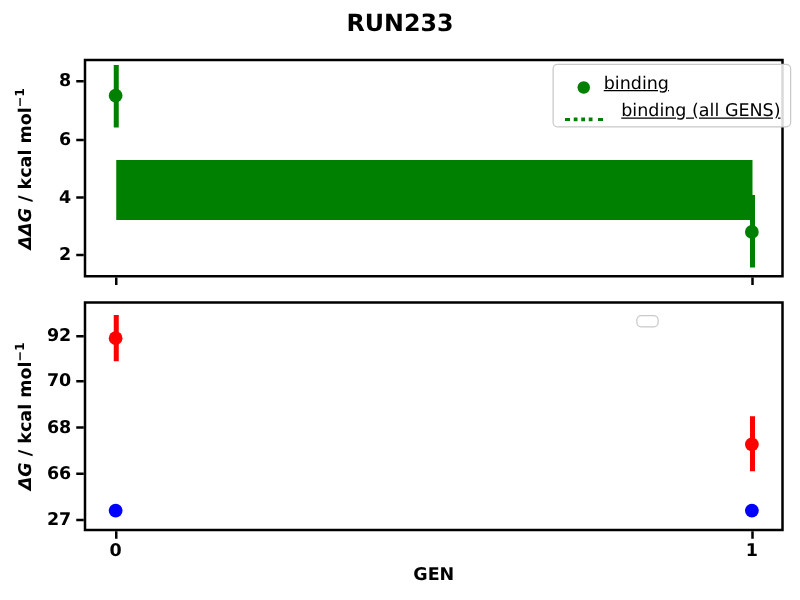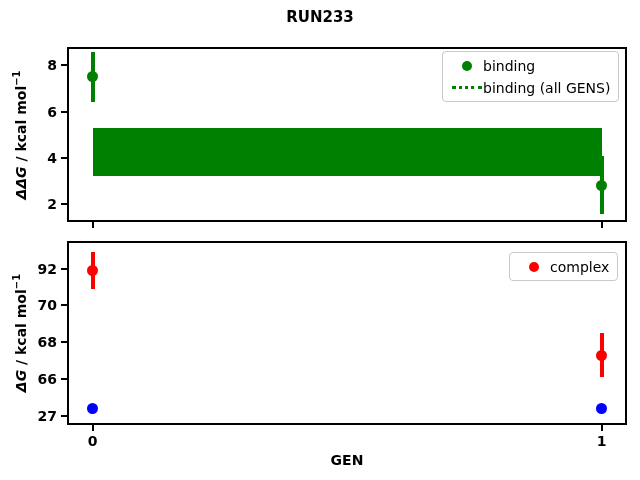--- a/index.html
+++ b/index.html
@@ -9,21 +9,21 @@
     height: 480px;
     background: #ffffff;
     font-family: "DejaVu Sans", "Liberation Sans", sans-serif;
     color: #000000;
     overflow: hidden;
   }
   .abs { position: absolute; }
   .fig-title {
     left: 0; right: 0; top: 8px;
     text-align: center;
-    font-size: 15px;
+    font-size: 19px;
     font-weight: bold;
   }
   .axes-layer { left: 0; top: 0; width: 640px; height: 480px; }
   .plot-frame { border: 2px solid #000000; box-sizing: border-box; background: transparent; }
   .tick { background: #000000; }
   .tick-label {
     font-size: 14px;
     font-weight: bold;
     line-height: 16px;
     white-space: nowrap;
@@ -43,21 +43,21 @@
   .legend {
     border: 1px solid #c9c9c9;
     border-radius: 4px;
     background: rgba(255,255,255,0.85);
     padding: 4px 8px;
     display: flex;
     flex-direction: column;
     gap: 3px;
     box-sizing: border-box;
   }
-  .legend-row { display: flex; align-items: center; height: 19px; }
+  .legend-row { display: flex; align-items: flex-end; height: 19px; text-decoration: underline; }
   .legend-glyph-box {
     width: 32px;
     display: flex;
     align-items: center;
     justify-content: center;
     flex: 0 0 32px;
   }
   .legend-dot { width: 10px; height: 10px; border-radius: 50%; }
   .legend-dotted-line { width: 30px; height: 0; border-top: 3px dotted; }
   .legend-label { font-size: 14px; font-weight: normal; white-space: nowrap; }
@@ -85,21 +85,21 @@
       <div class="marker abs" style="left: 87px; top: 71.4px; background: rgb(0, 128, 0);"></div>
       <div class="marker abs" style="left: 596px; top: 179.7px; background: rgb(0, 128, 0);"></div>
       <div class="axis-label abs" style="left: -89px; top: 124.5px; width: 220px; height: 20px; transform: rotate(-90deg);"><i style="font-style: italic;">ΔΔG</i><span> / kcal mol</span><sup>−1</sup></div>
       <div class="legend abs" style="left: 442px; top: 51px;">
         <span class="legend-row" style="display: flex;">
           <span class="legend-glyph-box" style="display: flex;">
             <span class="legend-dot" style="background: rgb(0, 128, 0); display: inline-block;"></span>
           </span>
           <span class="legend-label">binding</span>
         </span>
-        <span class="legend-row" style="display: flex;">
+        <span class="legend-row" style="display: flex; gap: 14px;">
           <span class="legend-glyph-box" style="display: flex;">
             <span class="legend-dotted-line" style="border-top-color: rgb(0, 128, 0); display: inline-block;"></span>
           </span>
           <span class="legend-label">binding (all GENS)</span>
         </span>
       </div>
     </div>
   <div id="ax1" class="abs axes-layer">
       <div class="plot-frame abs" style="left: 67px; top: 241px; width: 560px; height: 184px;"></div>
       <div class="tick abs" style="left: 61px; top: 414.8px; width: 6px; height: 2px;"></div>
@@ -118,21 +118,15 @@
       <div class="tick-label x-tick-label abs" style="left: 581.5px; top: 433px; width: 40px;">1</div>
       <div class="err-bar abs" style="left: 90.5px; top: 252px; height: 36.8px; background: rgb(255, 0, 0);"></div>
       <div class="err-bar abs" style="left: 599.5px; top: 333px; height: 44.2px; background: rgb(255, 0, 0);"></div>
       <div class="marker abs" style="left: 87px; top: 402.9px; background: rgb(0, 0, 255);"></div>
       <div class="marker abs" style="left: 596px; top: 402.9px; background: rgb(0, 0, 255);"></div>
       <div class="marker abs" style="left: 87px; top: 264.9px; background: rgb(255, 0, 0);"></div>
       <div class="marker abs" style="left: 596px; top: 349.6px; background: rgb(255, 0, 0);"></div>
       <div class="axis-label abs" style="left: -89px; top: 323px; width: 220px; height: 20px; transform: rotate(-90deg);"><i style="font-style: italic;">ΔG</i><span> / kcal mol</span><sup>−1</sup></div>
       <div class="axis-label abs" style="left: 67px; top: 452px; width: 560px;">GEN</div>
       <div class="legend abs" style="left: 509px; top: 252px;">
-        <span class="legend-row" style="display: flex;">
-          <span class="legend-glyph-box" style="display: flex;">
-            <span class="legend-dot" style="background: rgb(255, 0, 0); display: inline-block;"></span>
-          </span>
-          <span class="legend-label">complex</span>
-        </span>
       </div>
     </div>
 </div>
 
 </body></html>

